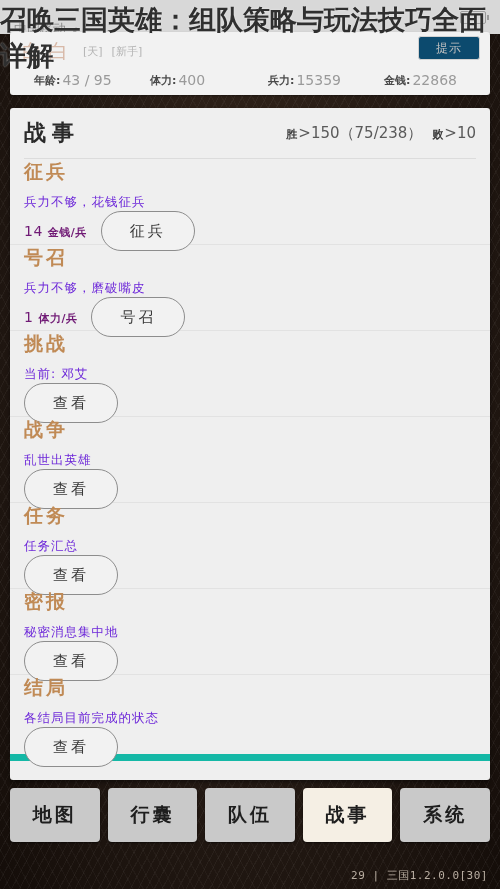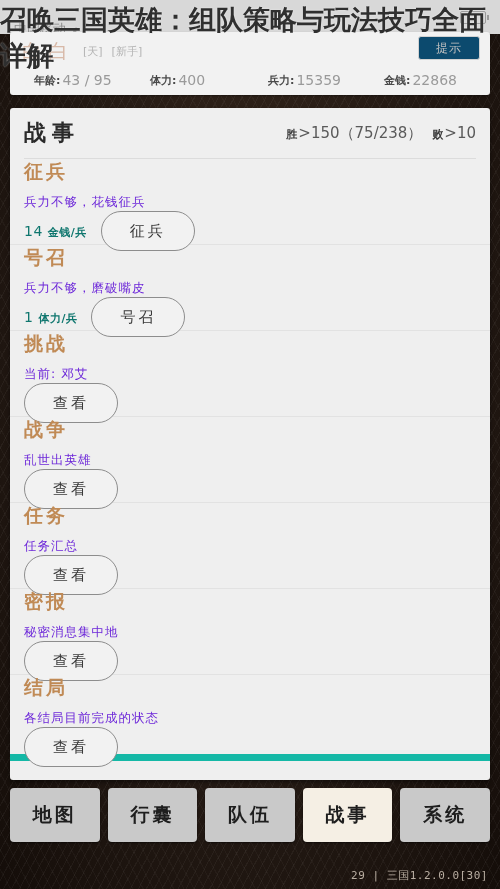--- a/index.html
+++ b/index.html
@@ -118,21 +118,21 @@
     font-size: 19px; color: #c08a55; font-weight: bold; letter-spacing: 3px;
     margin-bottom: 9px;
     font-family: "DejaVu Sans", sans-serif;
   }
   .row-desc {
     font-size: 12.5px; color: #6d28d9; letter-spacing: 1px;
     font-family: "DejaVu Sans", sans-serif;
   }
   .row-right { display: flex; align-items: center; gap: 14px; }
   .row-cost {
-    font-size: 14px; color: #0f766e; letter-spacing: 0.5px;
+    font-size: 14px; color: #701a75; letter-spacing: 0.5px;
     font-family: "DejaVu Sans", sans-serif; white-space: nowrap;
   }
   .row-cost .cost-unit { font-size: 11px; font-weight: bold; }
   .pill-button {
     width: 94px; height: 40px;
     border: 1px solid #8d8d8d; border-radius: 20px;
     background: #f2f2f2; color: #3a3a3a;
     font-size: 15px; letter-spacing: 3px;
     display: flex; align-items: center; justify-content: center;
     font-family: "DejaVu Sans", sans-serif;

